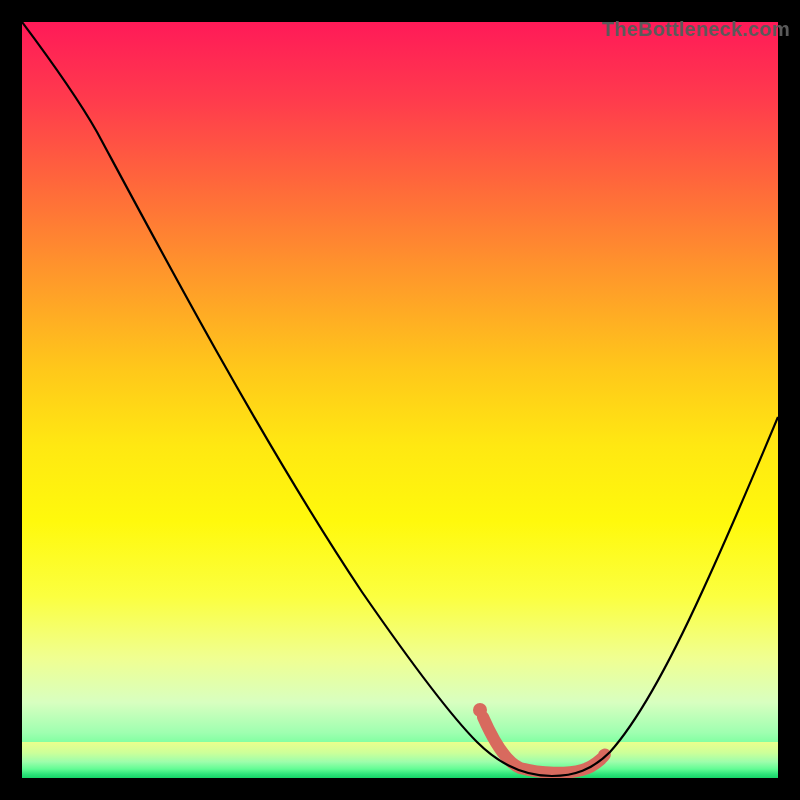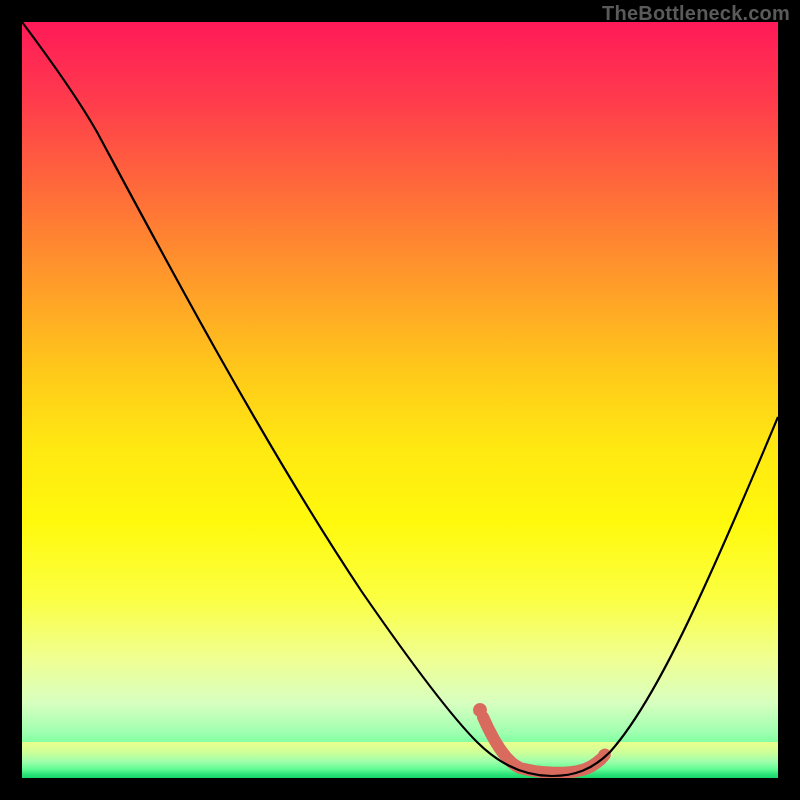--- a/index.html
+++ b/index.html
@@ -42,21 +42,21 @@
       #d8ff9a 30%,
       #a8ffb0 55%,
       #6aff98 75%,
       #2ee47a 90%,
       #18d468 100%
     );
     opacity: 0.9;
   }
   .watermark {
     position: absolute;
-    top: 2px;
+    top: 18px;
     right: 10px;
     font-family: Arial, Helvetica, sans-serif;
     font-size: 20px;
     font-weight: 600;
     color: #5a5a5a;
     letter-spacing: 0.2px;
   }
   svg.curve {
     position: absolute;
     left: 0; top: 0;

